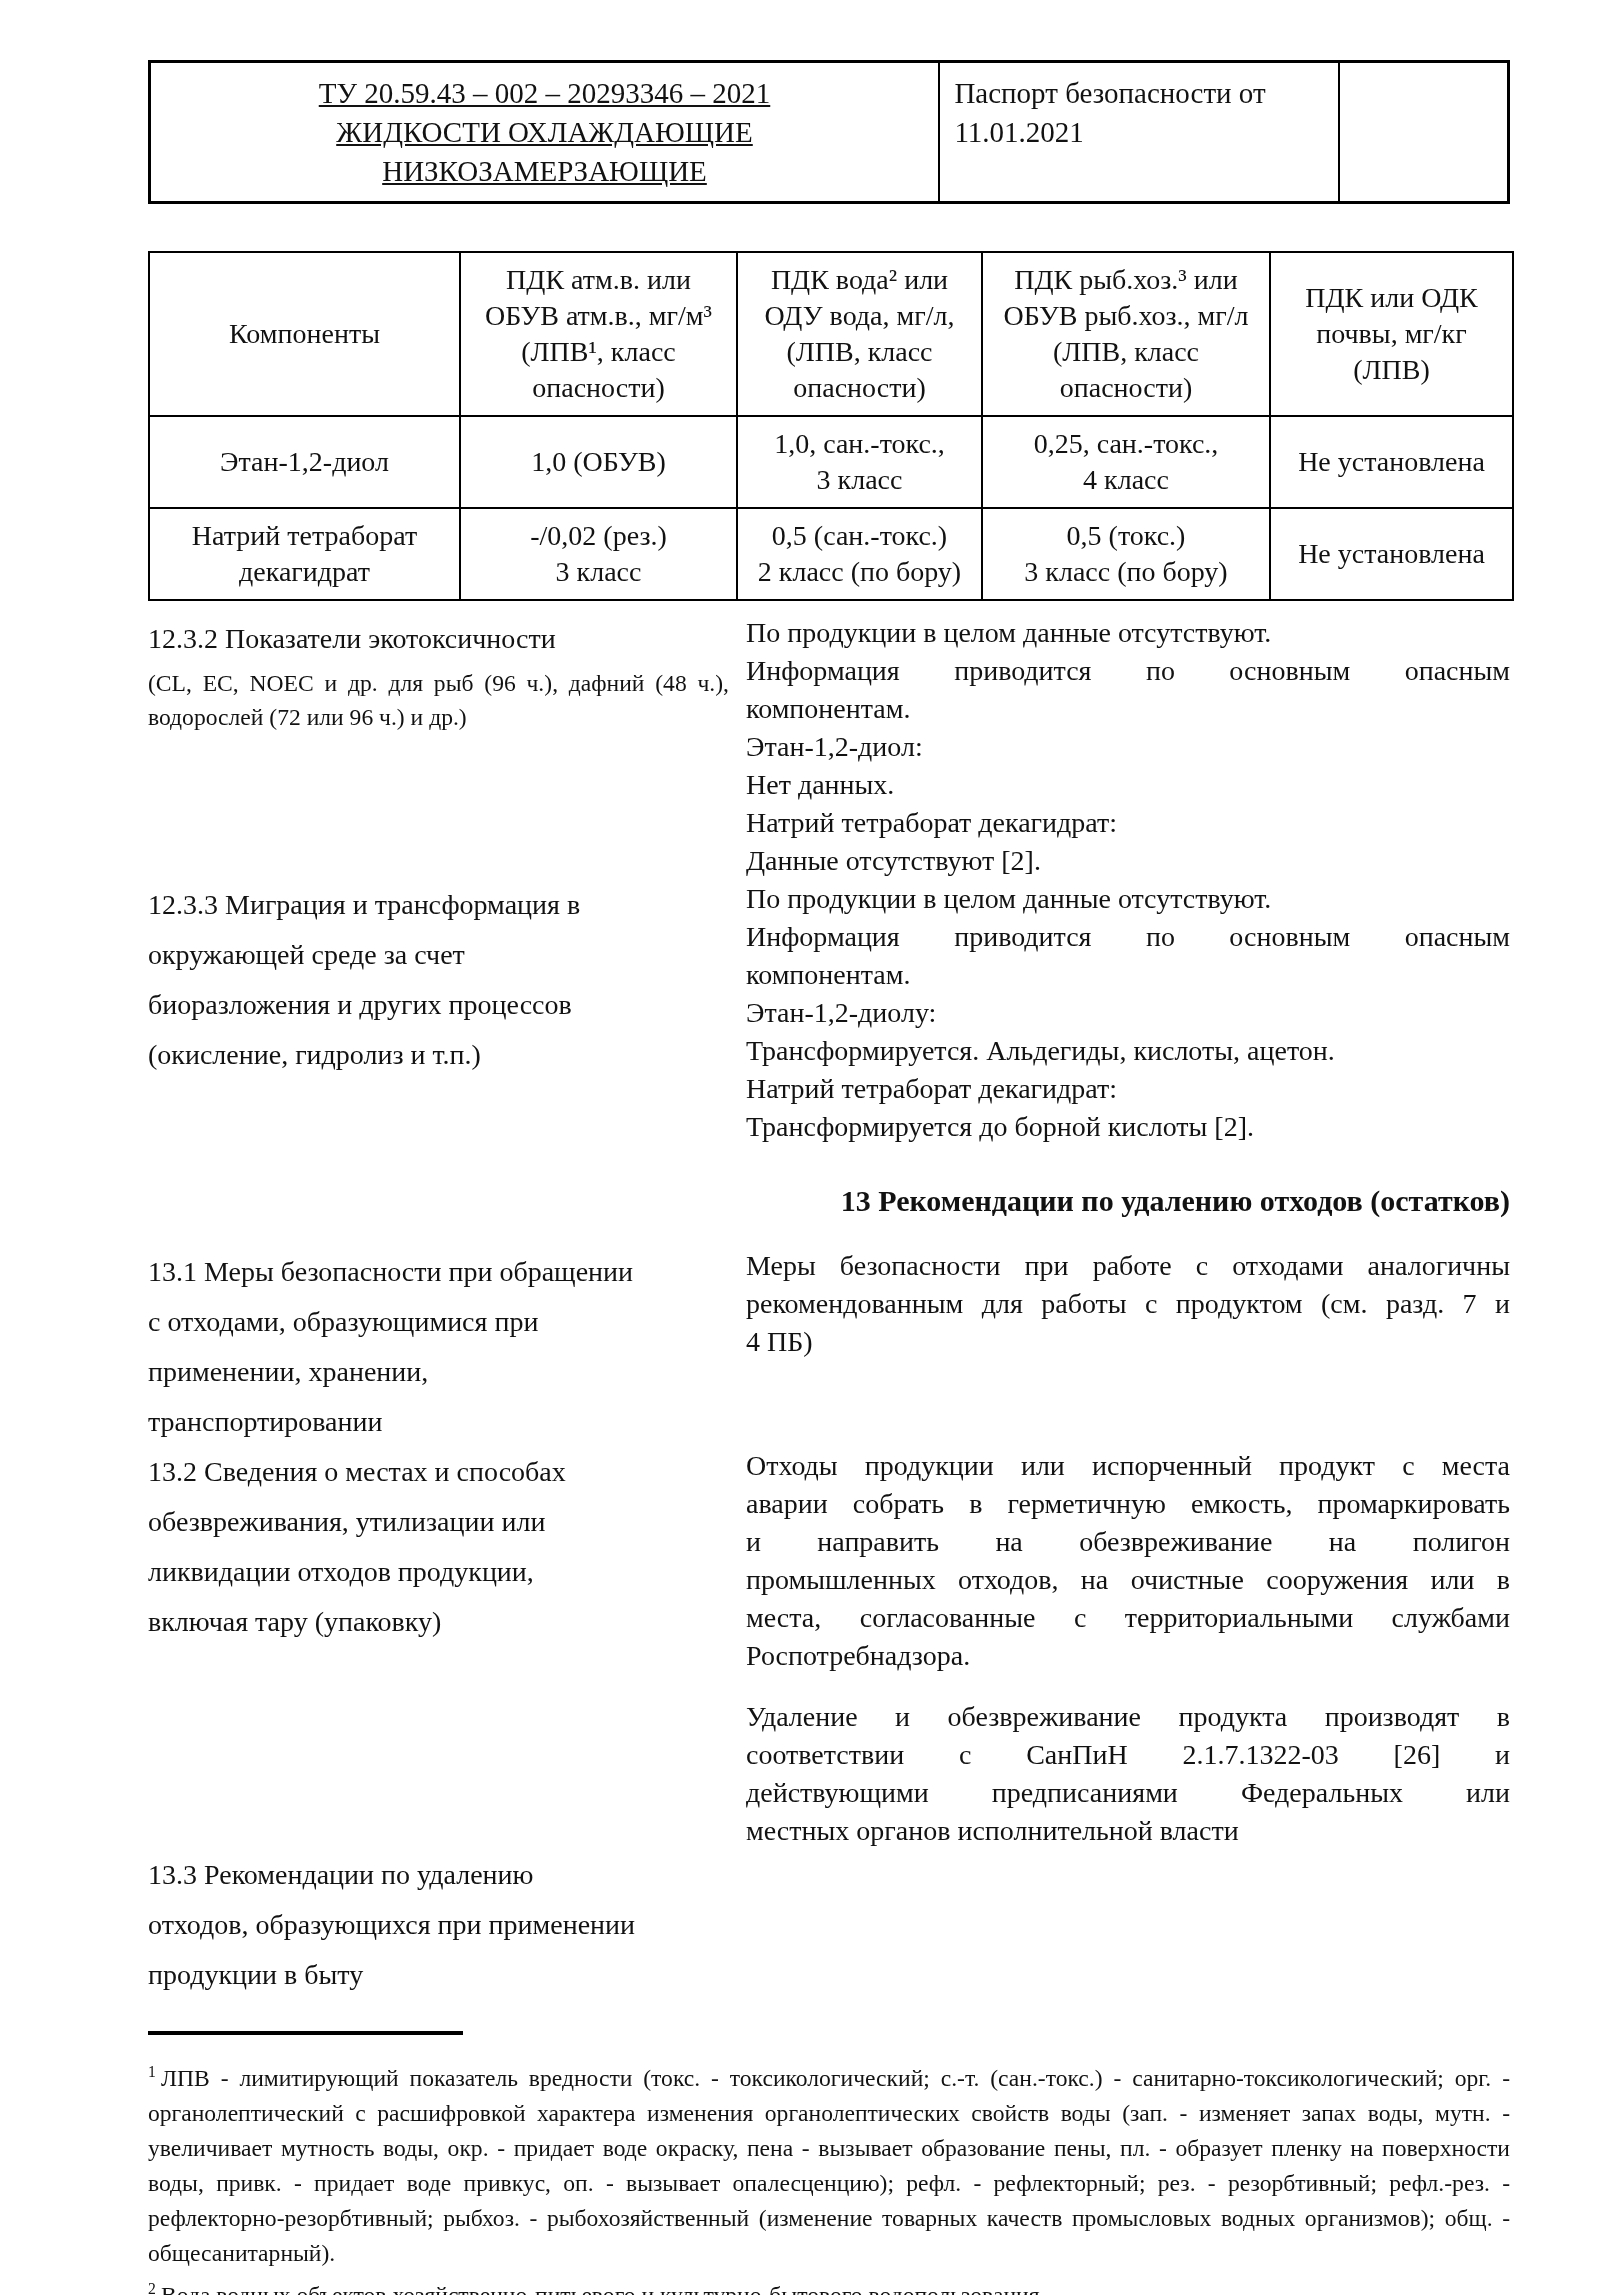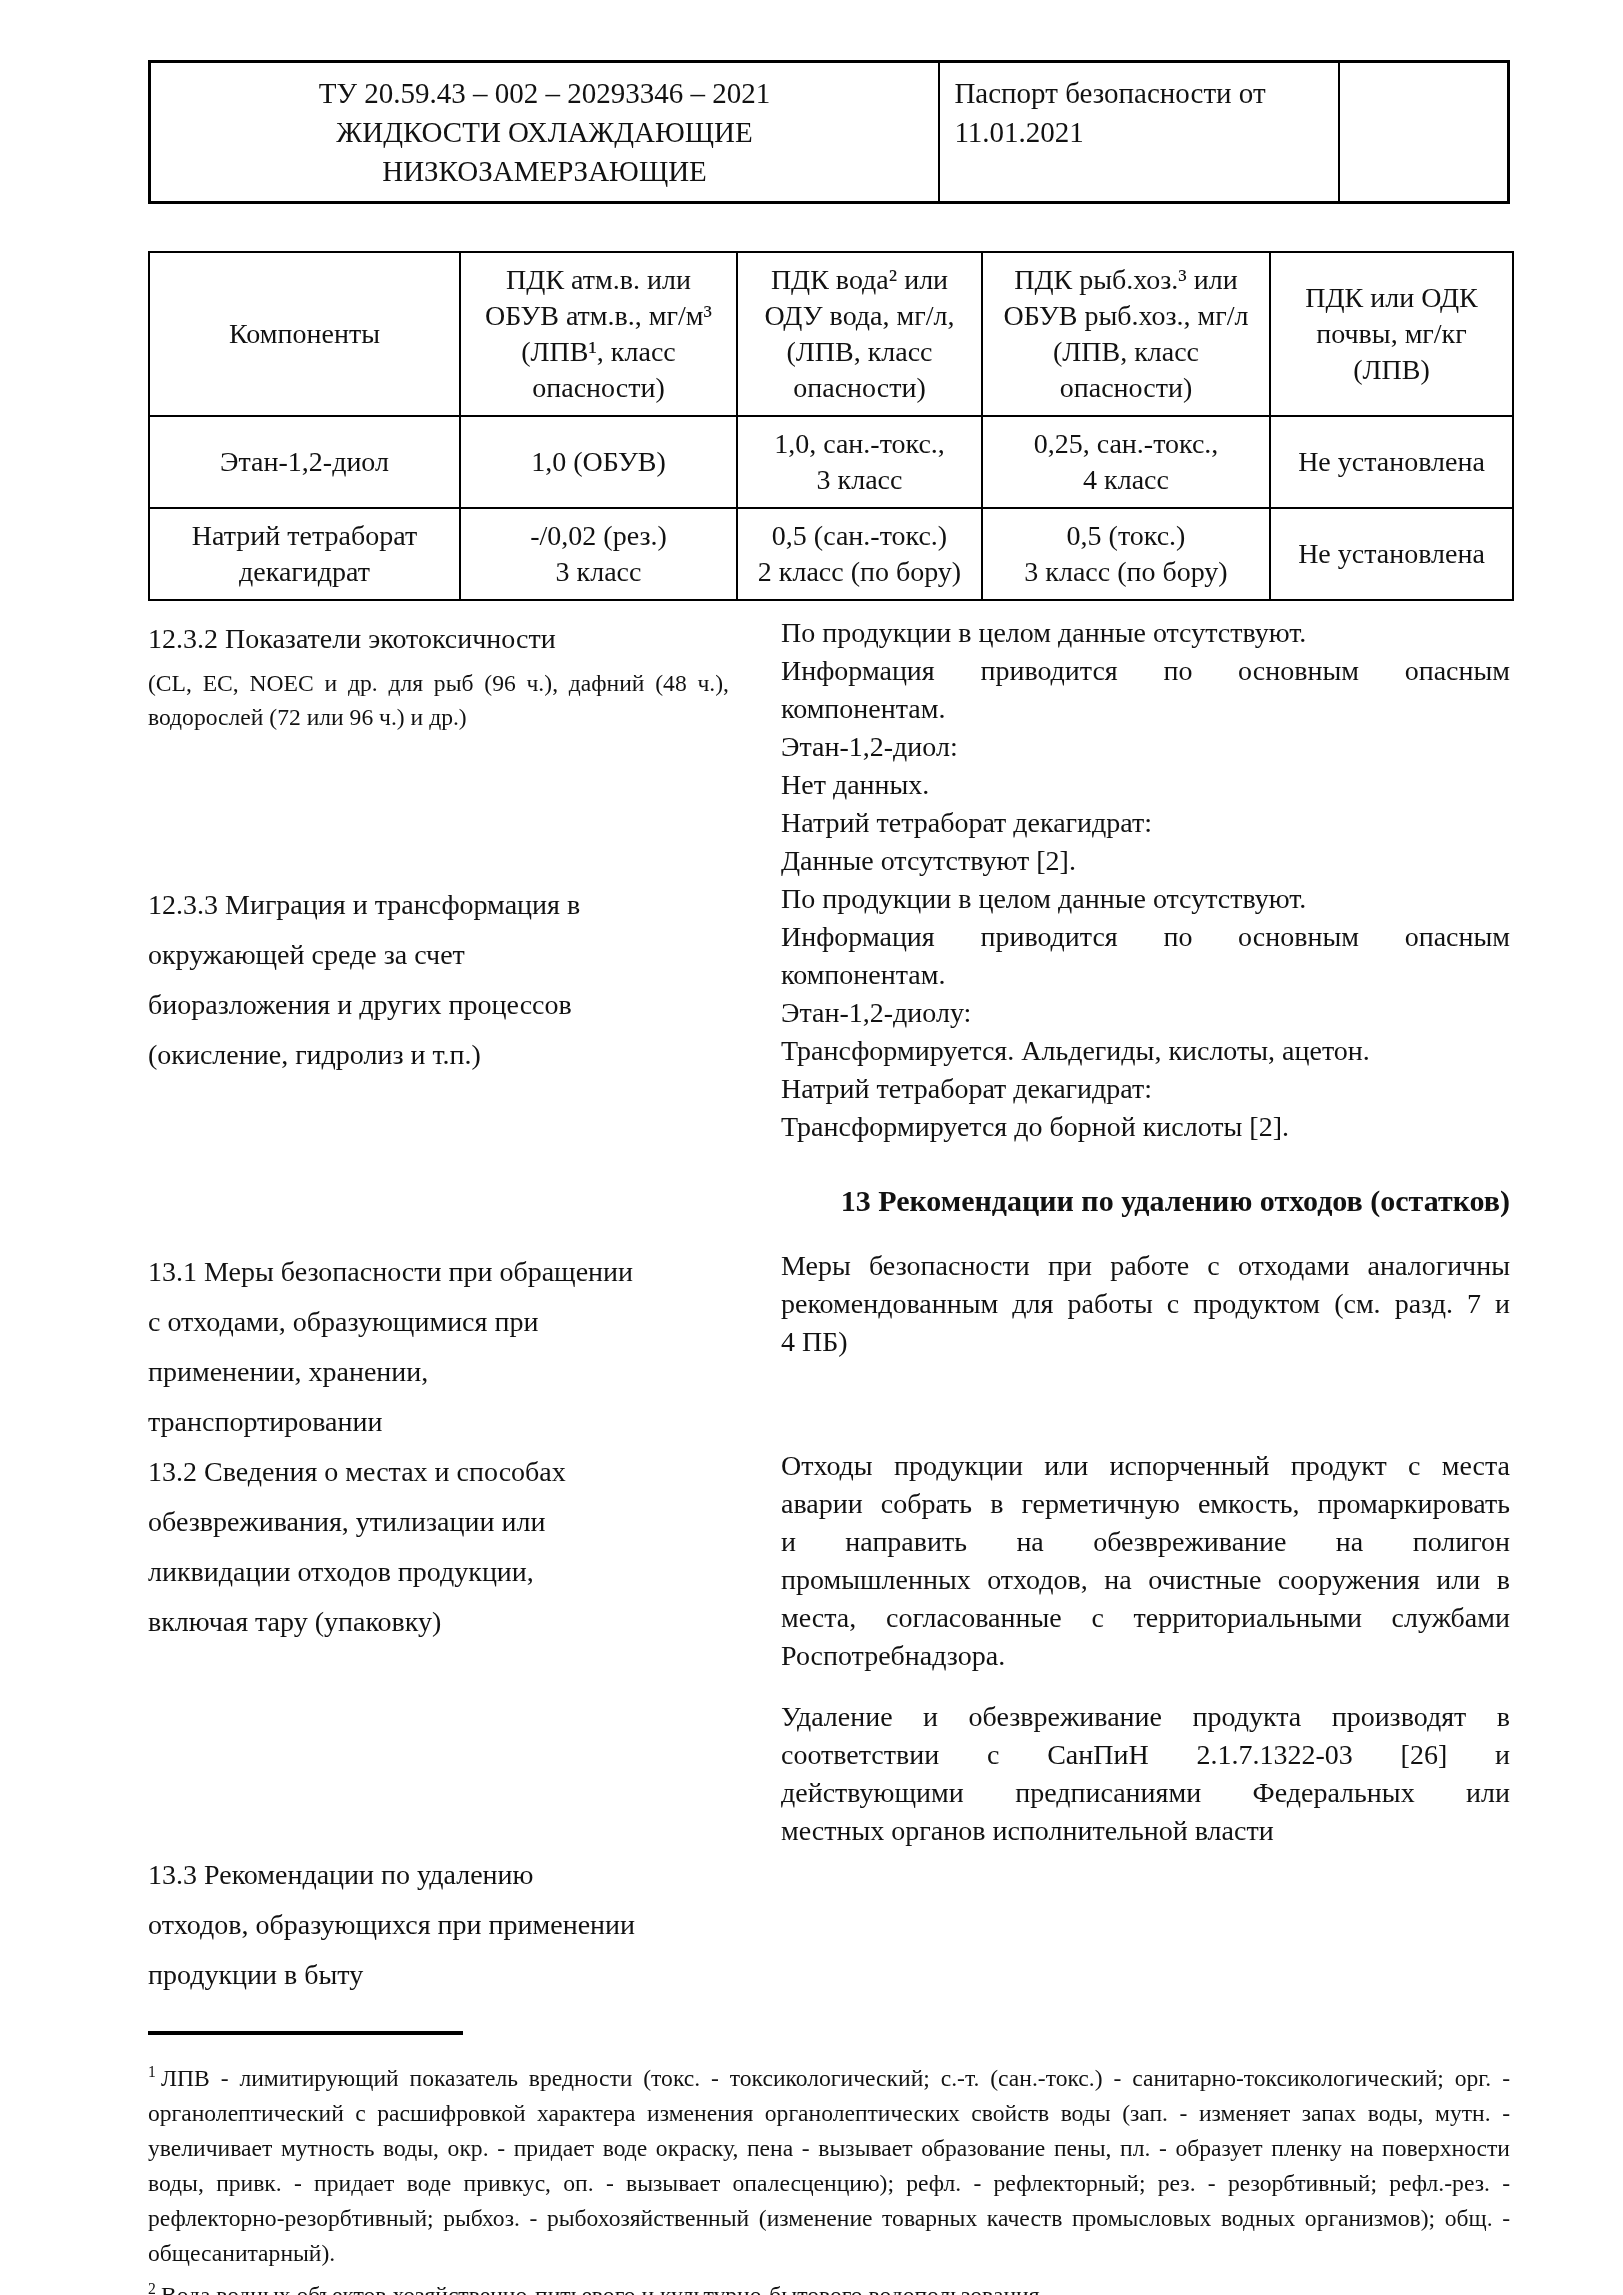--- a/index.html
+++ b/index.html
@@ -6,38 +6,38 @@
   html,body { background:#e8e8e8; }
   .page {
     width:1623px; height:2295px; background:#ffffff; color:#121212;
     font-family:"Liberation Serif","DejaVu Serif",serif;
     padding:60px 113px 0 148px; overflow:hidden; position:relative;
   }
   
   .hdr { display:flex; border:3.3px solid #000; }
   .hdr-cell { padding:10.5px 14.4px; }
   .hdr-doc { width:789px; text-align:center; border-right:2px solid #000; }
-  .hdr-doc p { font-size:29px; line-height:39px; }
+  .hdr-doc p { font-size:29px; line-height:39px;text-decoration:underline; }
   .hdr-pass { width:400px; border-right:2px solid #000; }
   .hdr-pass p { font-size:29px; line-height:39px; }
   .hdr-page { flex:1; text-align:center; }
   .hdr-page p { font-size:29px; line-height:39px; }
   
   table.comp { width:100%; border-collapse:collapse; table-layout:fixed; margin-top:47px; }
   table.comp th, table.comp td {
     border:2.6px solid #000; text-align:center; vertical-align:middle;
     font-weight:normal; font-size:28px; line-height:1.28; padding:9.2px 5.2px;
     white-space:pre-line;
   }
   .c-name { }
   
   .rows { margin-top:13px; }
   .frow { display:flex; gap:17px; align-items:flex-start; }
   .label { width:581px; flex:none; }
-  .value { flex:1; min-width:0;margin-left:35px; }
+  .value { flex:1; min-width:0; }
   .lbl   { font-size:28px; line-height:50px; white-space:pre-line; }
   .lbl-note { font-size:23.6px; line-height:34px; margin-top:2.6px; text-align:justify; }
   .v { font-size:28px; line-height:38px; text-align:justify; }
   .stretch { text-align-last:justify; }
   .para2 { margin-top:23.6px; }
   h2.sec13 { font-size:30px; font-weight:bold; text-align:right; margin:38px 0 29px 0; }
   
   .footnotes { margin-top:31px; }
   .fn-rule { width:315px; height:3.3px; background:#000; margin-bottom:19.6px; }
   .fn { font-size:23.6px; line-height:35px; text-align:justify; }

